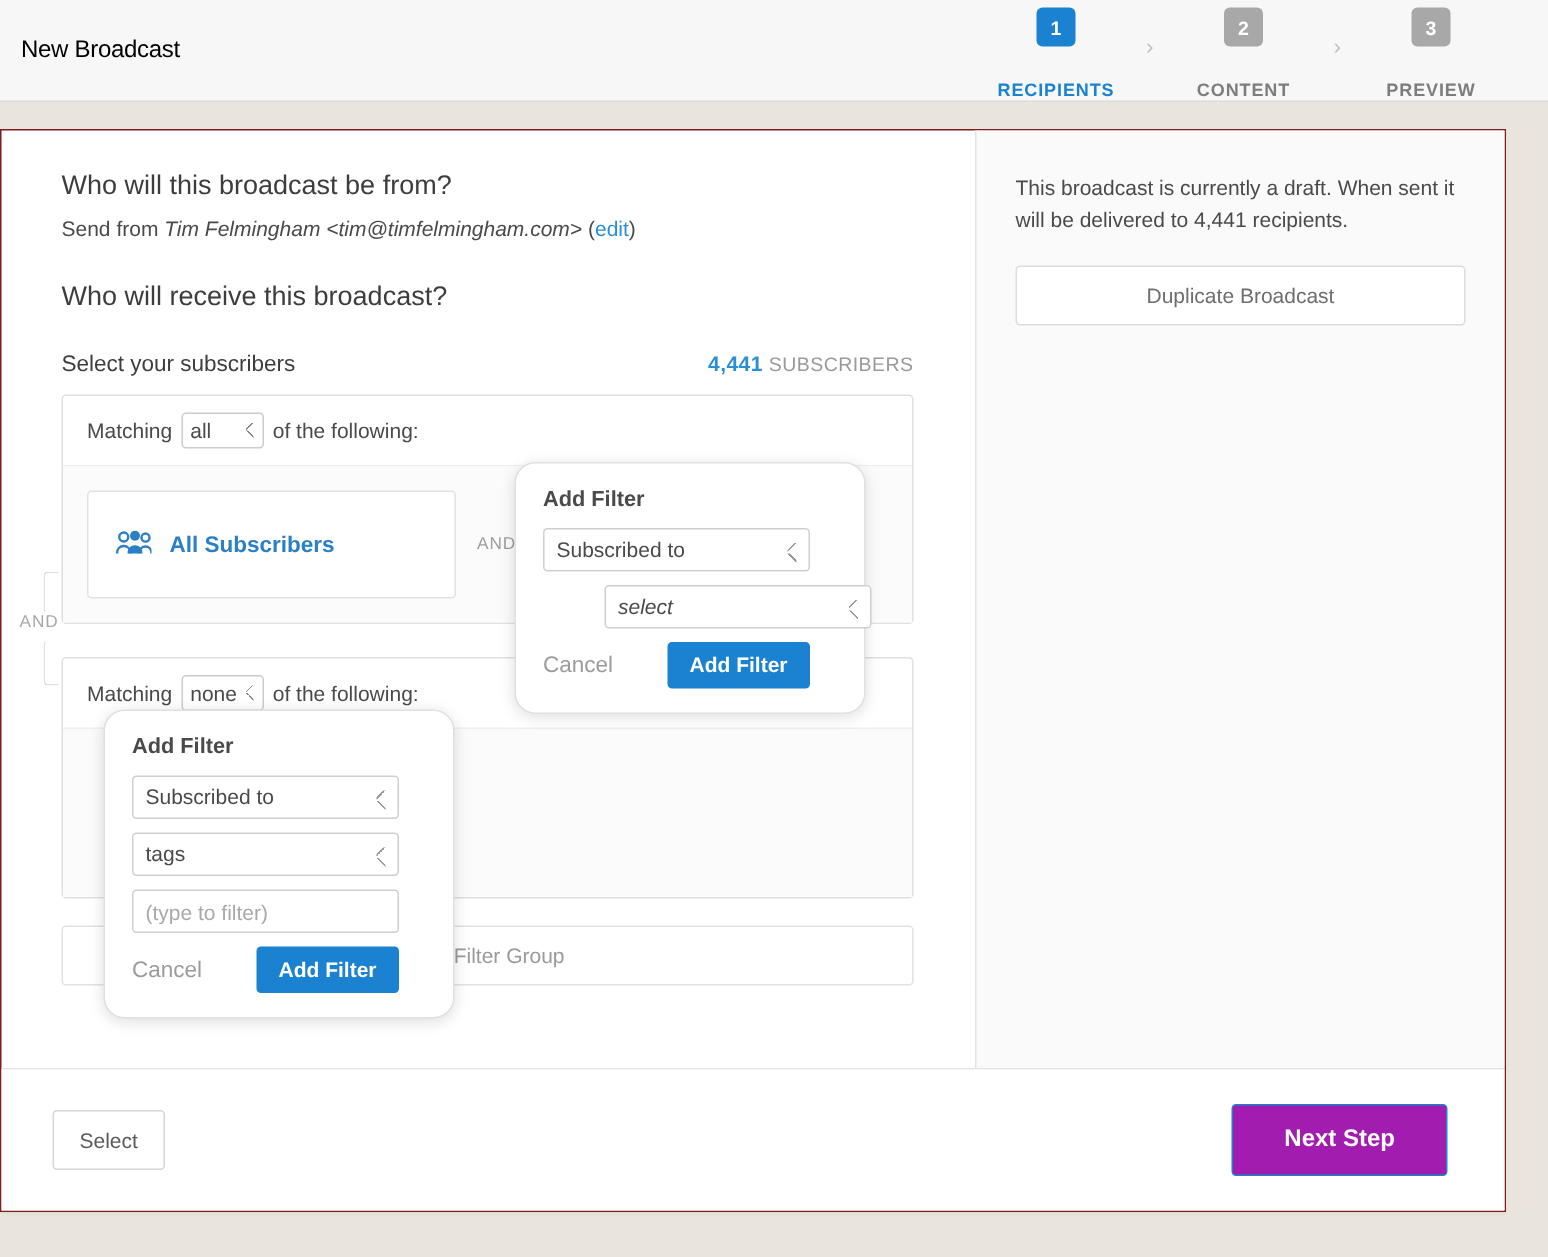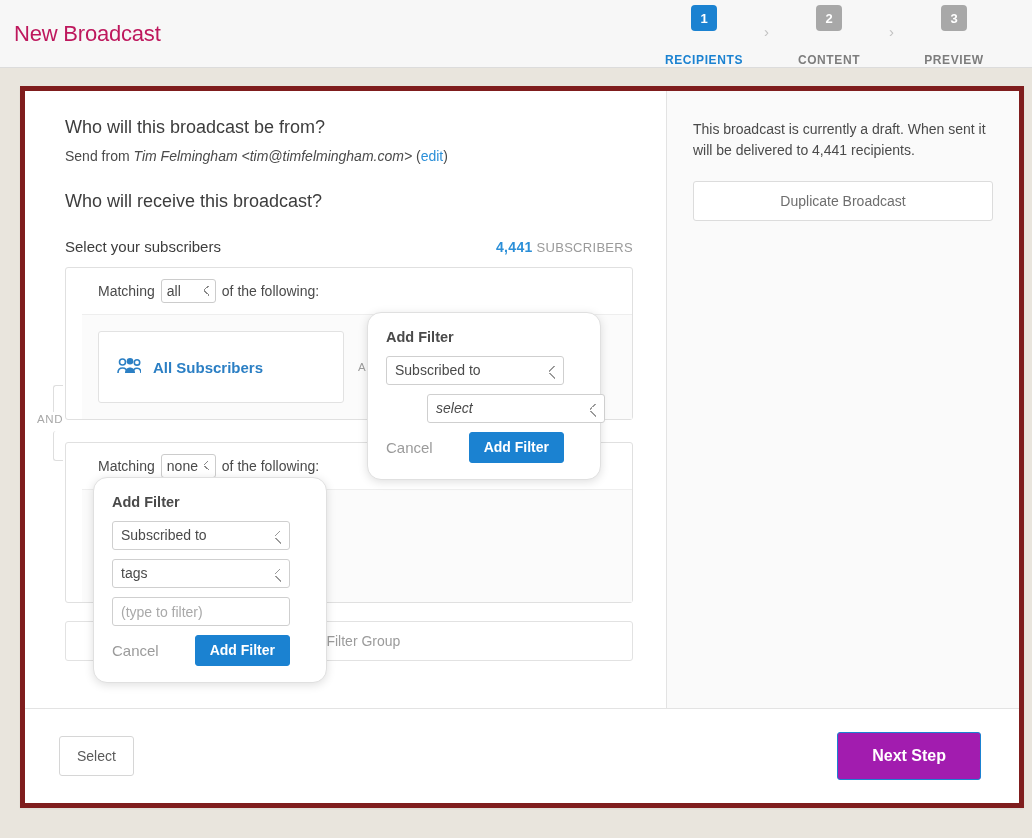--- a/index.html
+++ b/index.html
@@ -19,23 +19,23 @@
   .topbar {
     height: 68px;
     background: #f7f7f7;
     border-bottom: 1px solid #dcdcdc;
     display: flex;
     align-items: center;
     padding: 0 16px 0 14px;
     position: relative;
   }
   .app-title {
-    font-size: 22px;
+    font-size: 16px;
     font-weight: 400;
-    color: #be185d;
+    color: #000000;
     letter-spacing: -0.2px;
   }
   .steps {
     position: absolute;
     right: 20px;
     top: 0;
     height: 68px;
     display: flex;
     align-items: center;
     gap: 0;
@@ -74,26 +74,26 @@
     color: #c2c2c2;
     font-size: 15px;
     align-self: center;
     margin-top: -6px;
     padding: 0 2px;
   }
 
   
   .card {
     position: absolute;
-    left: 20px;
+    left: 0;
     top: 86px;
     width: 1004px;
     height: 722px;
     background: #ffffff;
-    border: 5px solid #7f1d1d;
+    border: 1px solid #7f1d1d;
     box-shadow: 0 1px 2px rgba(0,0,0,0.05);
     display: flex;
     flex-direction: column;
   }
   .card-body {
     display: flex;
     flex: 1;
     min-height: 0;
     border-bottom: 1px solid #e3e3e3;
   }
@@ -136,21 +136,20 @@
   .subs-count b { color: #2b8fd8; font-weight: bold; font-size: 14px; }
 
   
   .filters-wrap { position: relative; width: 568px; }
 
   .fgroup {
     border: 1px solid #e0e0e0;
     border-radius: 3px;
     background: #ffffff;
     width: 568px;
-    padding-left: 16px;
   }
   .fgroup-head {
     padding: 11px 16px;
     font-size: 14px;
     color: #4a4a4a;
     display: flex;
     align-items: center;
     gap: 6px;
     border-bottom: 1px solid #eeeeee;
   }

